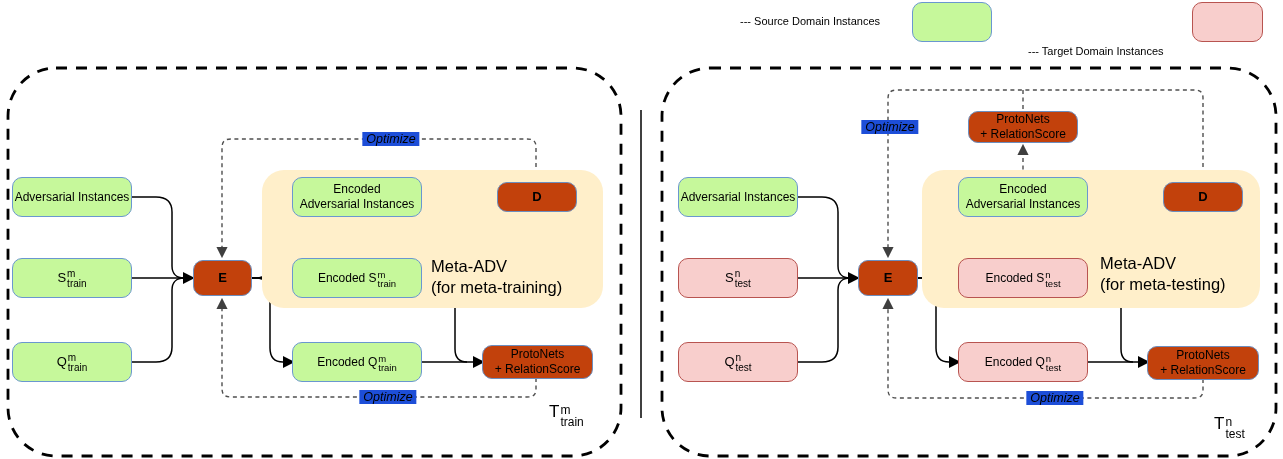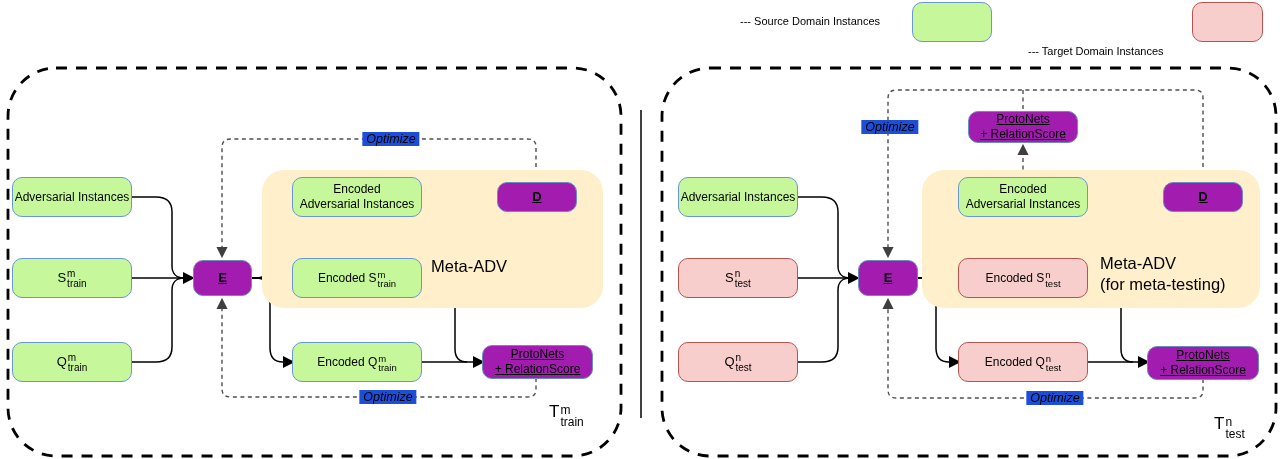--- a/index.html
+++ b/index.html
@@ -8,21 +8,21 @@
     font-family:"Liberation Sans", sans-serif;color:#000;overflow:hidden;
   }
   #wires{position:absolute;left:0;top:0;width:1283px;height:459px;}
   .box{
     position:absolute;display:flex;align-items:center;justify-content:center;
     text-align:center;font-size:12px;line-height:1.25;border-radius:10px;
     box-sizing:border-box;z-index:3;
   }
   .green{background:#c6f89b;border:1.5px solid #6a97d0;}
   .pink{background:#f8cecc;border:1.5px solid #b85450;}
-  .blue{background:#a21caf;border:1.5px solid #6c8ebf;text-decoration:underline;}
+  .blue{background:#c2410c;border:1.5px solid #6c8ebf;}
   .bold{font-weight:bold;font-size:13px;}
   .region{
     position:absolute;background:#ffefca;border-radius:22px;z-index:1;
   }
   .base13{font-size:13px;}
   .ss{
     display:inline-flex;flex-direction:column;align-items:flex-start;
     line-height:1;font-size:10px;margin-left:1px;transform:translateY(1px);
   }
   .ss-sm{font-size:9.5px;}
@@ -149,21 +149,21 @@
   </div>
 
   <div class="box blue bold" style="left:497px;top:182px;width:80px;height:30px;">
     <span>D</span>
   </div>
   <div class="box blue" style="left:482px;top:345px;width:111px;height:34px;">
     <span><span>ProtoNets</span><br><span>+ RelationScore</span></span>
   </div>
 
   <div class="meta-label" style="left:431px;top:256px;width:180px;">
-    <span>Meta-ADV</span><br>
+    <span>Meta-ADV</span><br><span>(for meta-training)</span>
   </div>
 
   <div class="optimize" style="left:391px;top:139px;">Optimize</div>
   <div class="optimize" style="left:388px;top:397px;">Optimize</div>
 
   <div class="task-label" style="left:549px;top:402px;">
     <span>T</span>
       <span class="ss ss-lg" style="transform:translateY(2px);">
         <span>m</span>
         <span>train</span>

